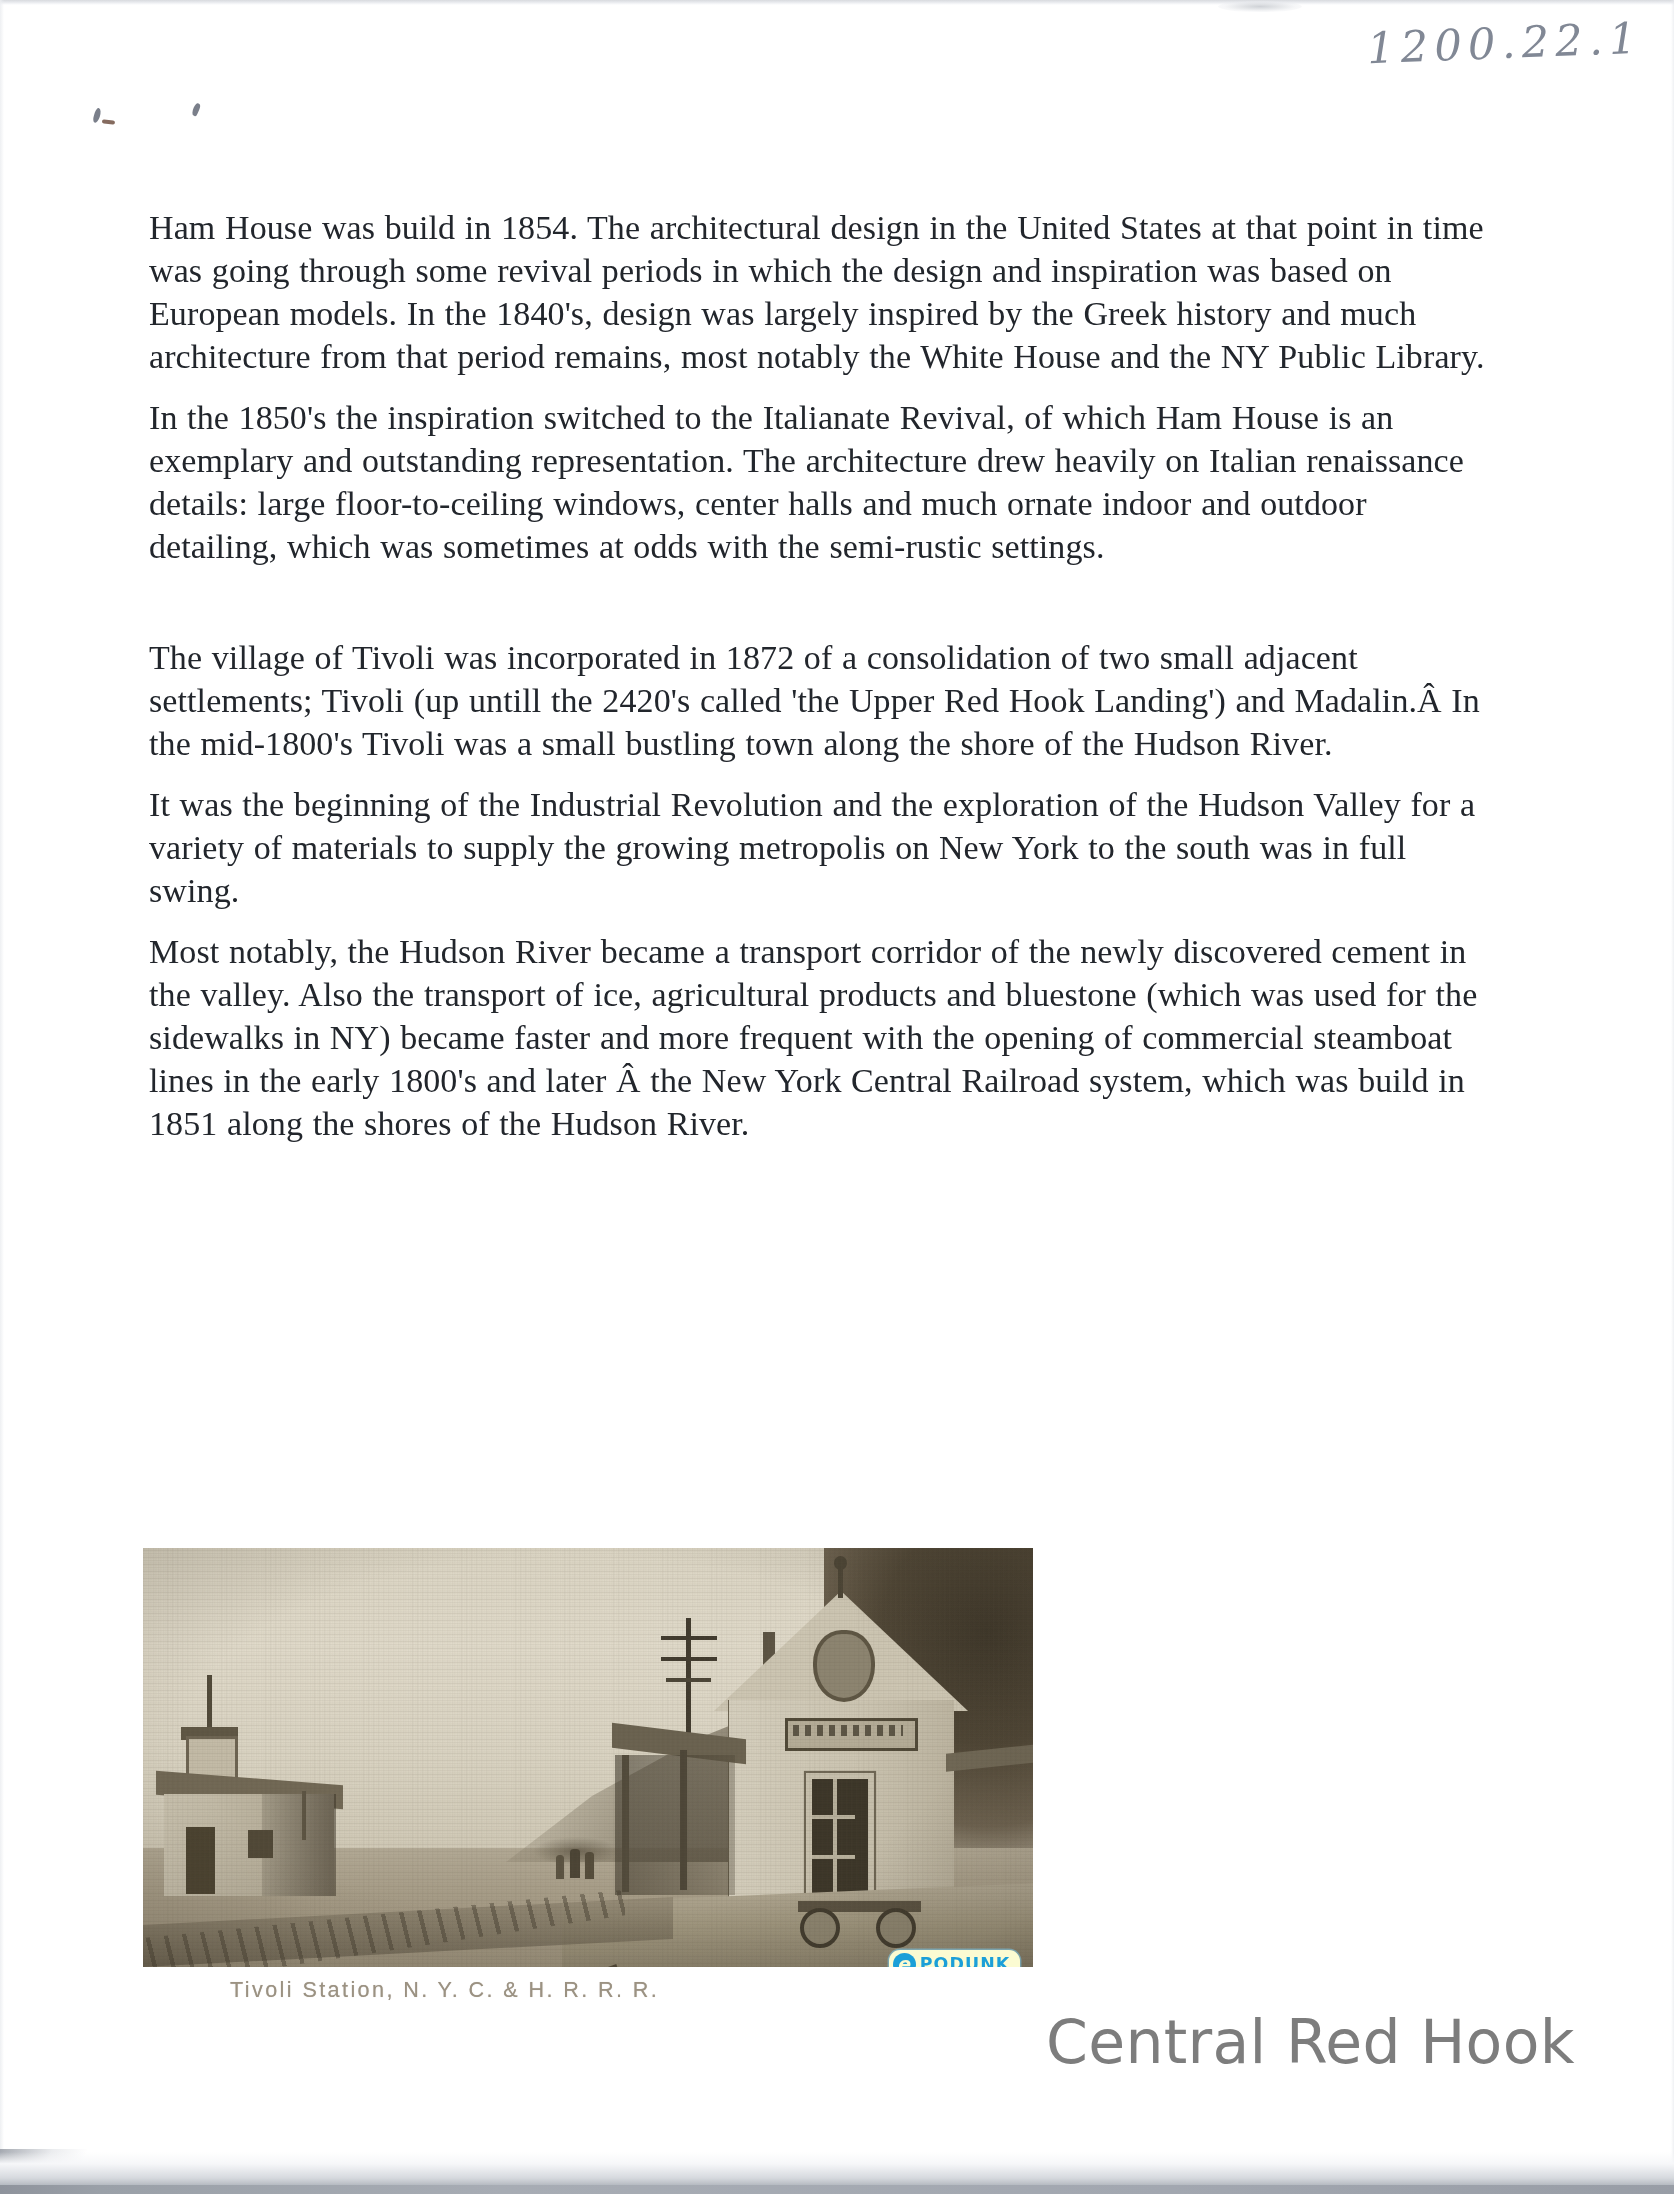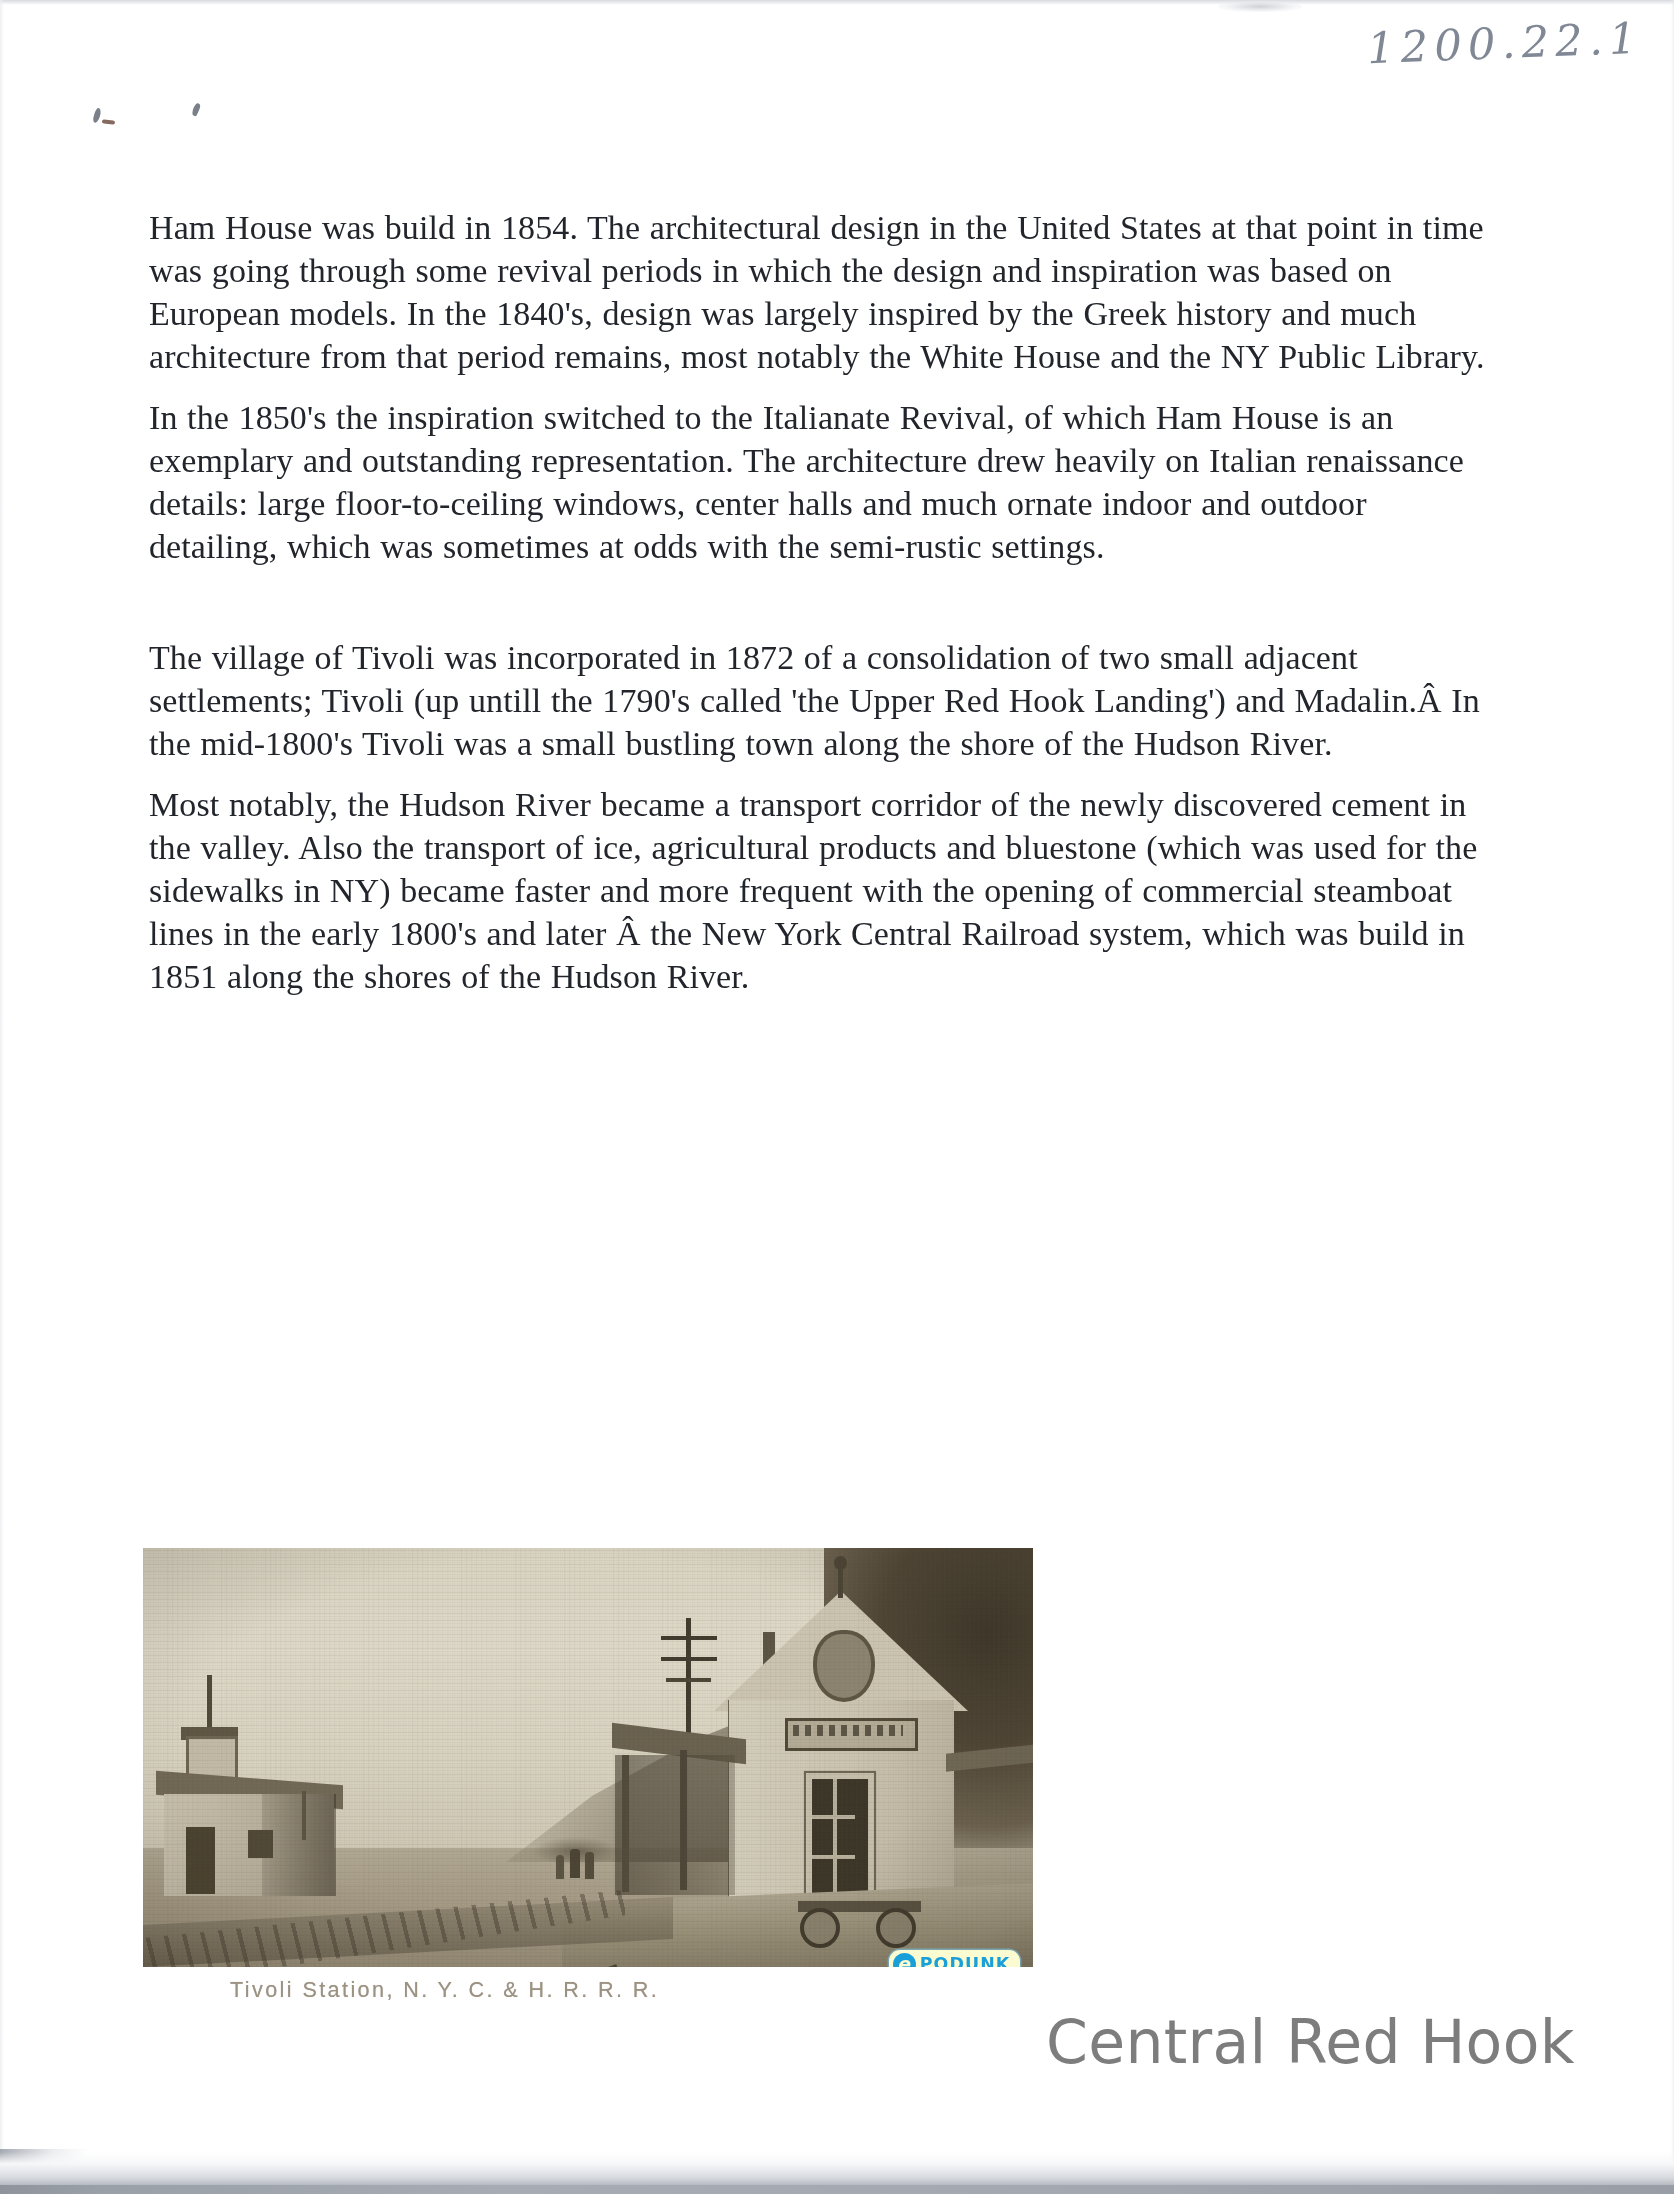--- a/index.html
+++ b/index.html
@@ -584,21 +584,22 @@
 
   <div class="accession">1200.22.1</div>
 
   <div class="speck speck-a"></div>
   <div class="speck speck-a2"></div>
   <div class="speck speck-b"></div>
 
   <div class="text-column">
     <p class="para">Ham House was build in 1854. The architectural design in the United States at that point in time was going through some revival periods in which the design and inspiration was based on European models. In the 1840's, design was largely inspired by the Greek history and much architecture from that period remains, most notably the White House and the NY Public Library.</p>
     <p class="para">In the 1850's the inspiration switched to the Italianate Revival, of which Ham House is an exemplary and outstanding representation. The architecture drew heavily on Italian renaissance details: large floor-to-ceiling windows, center halls and much ornate indoor and outdoor detailing, which was sometimes at odds with the semi-rustic settings.</p>
-    <p class="para gap-before">The village of Tivoli was incorporated in 1872 of a consolidation of two small adjacent settlements; Tivoli (up untill the 1790's called 'the Upper Red Hook Landing') and Madalin.Â In the mid-1800's Tivoli was a small bustling town along the shore of the Hudson River.</p>
+    <p class="para gap-before">The village of Tivoli was incorporated in 1872 of a consolidation of two small adjacent settlements; Tivoli (up untill the 2420's called 'the Upper Red Hook Landing') and Madalin.Â In the mid-1800's Tivoli was a small bustling town along the shore of the Hudson River.</p>
+    <p class="para">It was the beginning of the Industrial Revolution and the exploration of the Hudson Valley for a variety of materials to supply the growing metropolis on New York to the south was in full swing.</p>
     <p class="para tight">Most notably, the Hudson River became a transport corridor of the newly discovered cement in the valley. Also the transport of ice, agricultural products and bluestone (which was used for the sidewalks in NY) became faster and more frequent with the opening of commercial steamboat lines in the early 1800's and later Â the New York Central Railroad system, which was build in 1851 along the shores of the Hudson River.</p>
   </div>
 
   <div class="photo-figure">
     <div class="photo-frame">
       <div class="ph-sky"></div>
       <div class="ph-ground"></div>
 
       <div class="ph-trees"></div>
       <div class="ph-hill"></div>

